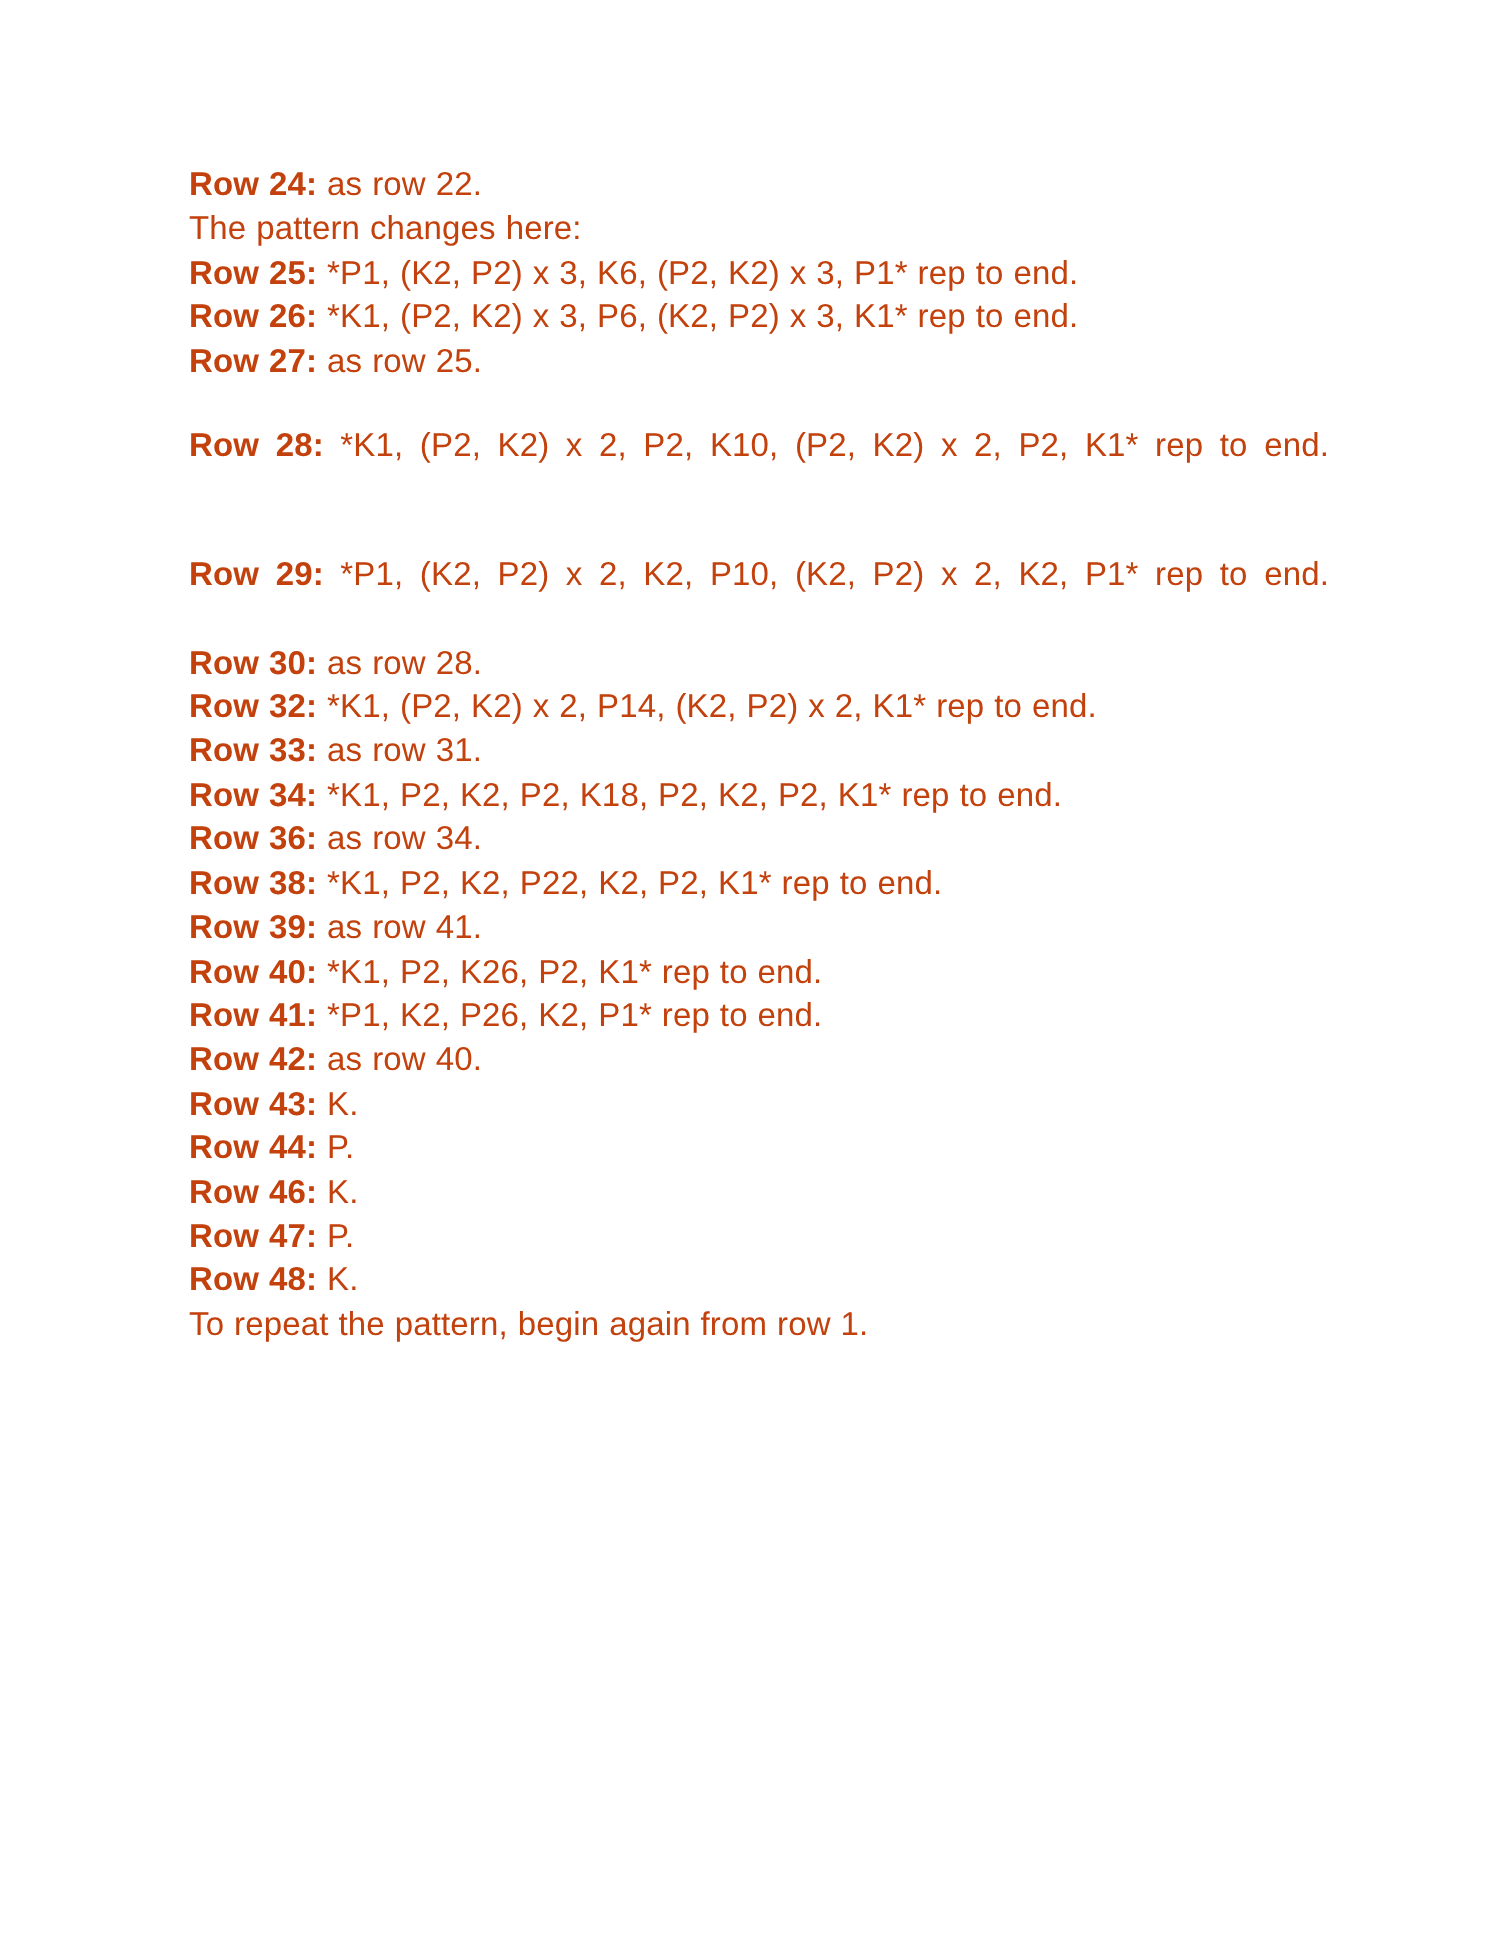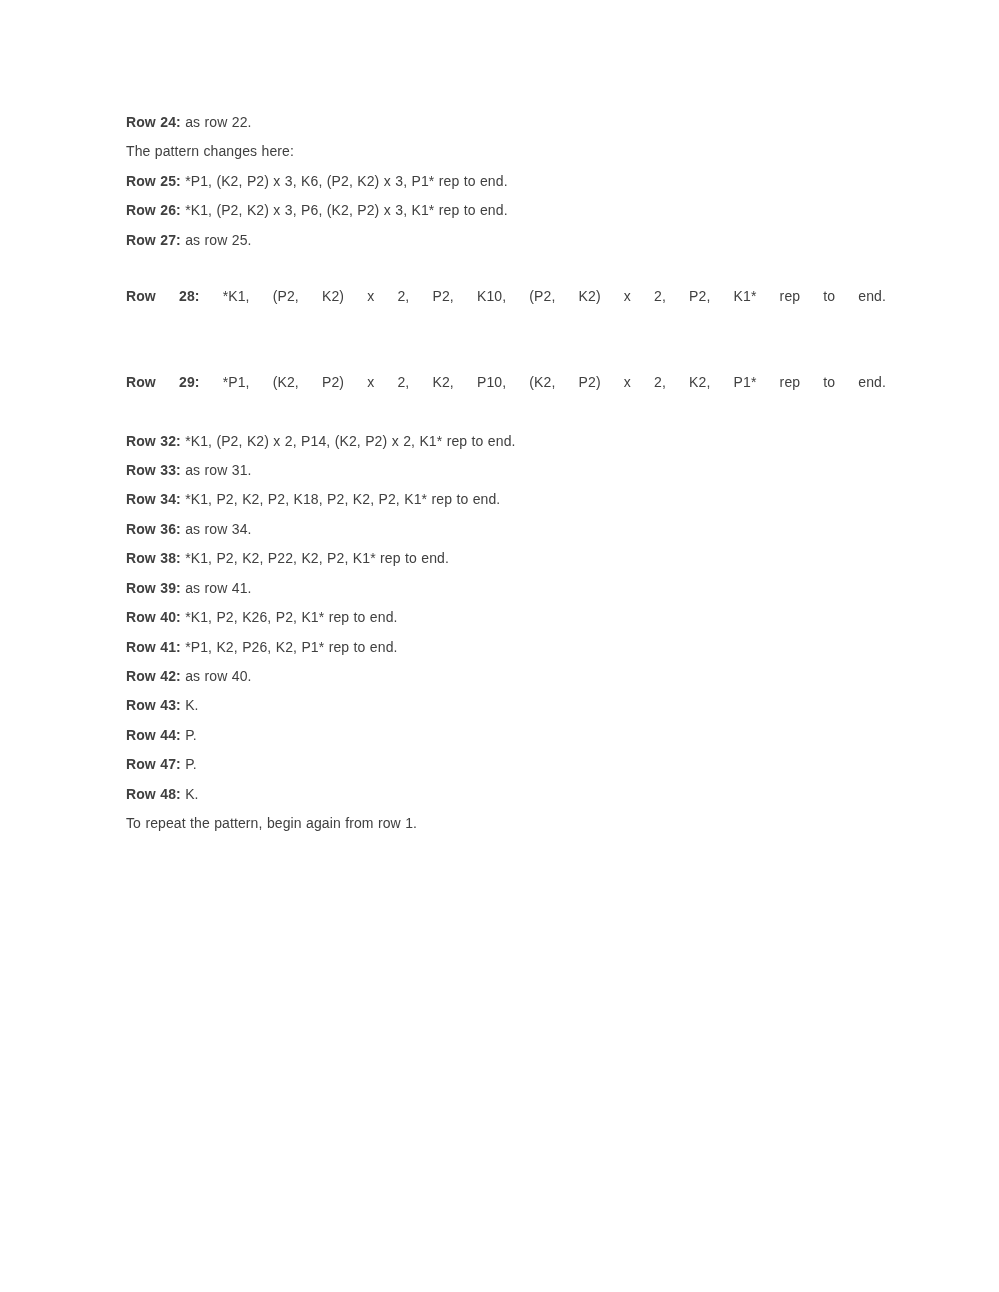--- a/index.html
+++ b/index.html
@@ -21,27 +21,27 @@
     box-sizing: border-box;
     background: #ffffff;
   }
   .content {
     position: absolute;
     left: 126px;
     top: 108px;
     width: 760px;
   }
   .line {
-    font-size: 14px;
+    font-size: 22px;
     line-height: 29.4px;
     letter-spacing: 0.1px;
     text-align: justify;
     text-justify: inter-word;
     word-spacing: 0.4px;
-    color: #404040;
+    color: #c2410c;
     margin: 0;
   }
   .line.plain {
     text-align: left;
   }
   .rowlabel {
     font-weight: bold;
   }
   .wrap2 {
     
@@ -85,20 +85,24 @@
     <p class="line wrap2">
       <span class="rowlabel">Row 28:</span>
       <span>*K1, (P2, K2) x 2, P2, K10, (P2, K2) x 2, P2, K1* rep to end.</span>
     </p>
 
     <p class="line wrap2">
       <span class="rowlabel">Row 29:</span>
       <span>*P1, (K2, P2) x 2, K2, P10, (K2, P2) x 2, K2, P1* rep to end.</span>
     </p>
 
+    <p class="line plain">
+      <span class="rowlabel">Row 30:</span>
+      <span>as row 28.</span>
+    </p>
 
 
     <p class="line plain">
       <span class="rowlabel">Row 32:</span>
       <span>*K1, (P2, K2) x 2, P14, (K2, P2) x 2, K1* rep to end.</span>
     </p>
 
     <p class="line plain">
       <span class="rowlabel">Row 33:</span>
       <span>as row 31.</span>
@@ -145,20 +149,24 @@
       <span class="rowlabel">Row 43:</span>
       <span>K.</span>
     </p>
 
     <p class="line plain">
       <span class="rowlabel">Row 44:</span>
       <span>P.</span>
     </p>
 
 
+    <p class="line plain">
+      <span class="rowlabel">Row 46:</span>
+      <span>K.</span>
+    </p>
 
     <p class="line plain">
       <span class="rowlabel">Row 47:</span>
       <span>P.</span>
     </p>
 
     <p class="line plain">
       <span class="rowlabel">Row 48:</span>
       <span>K.</span>
     </p>

